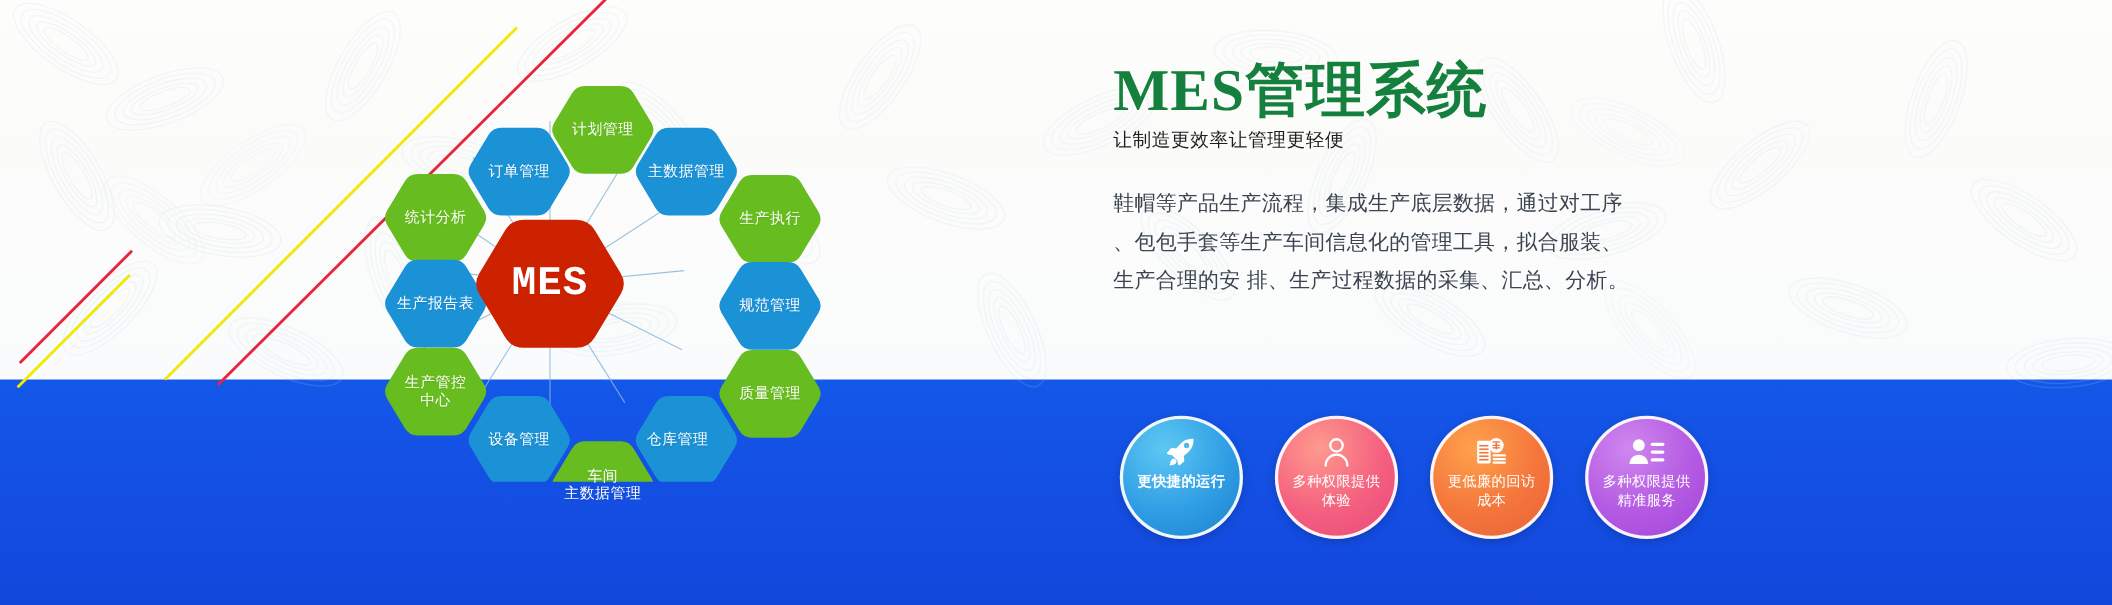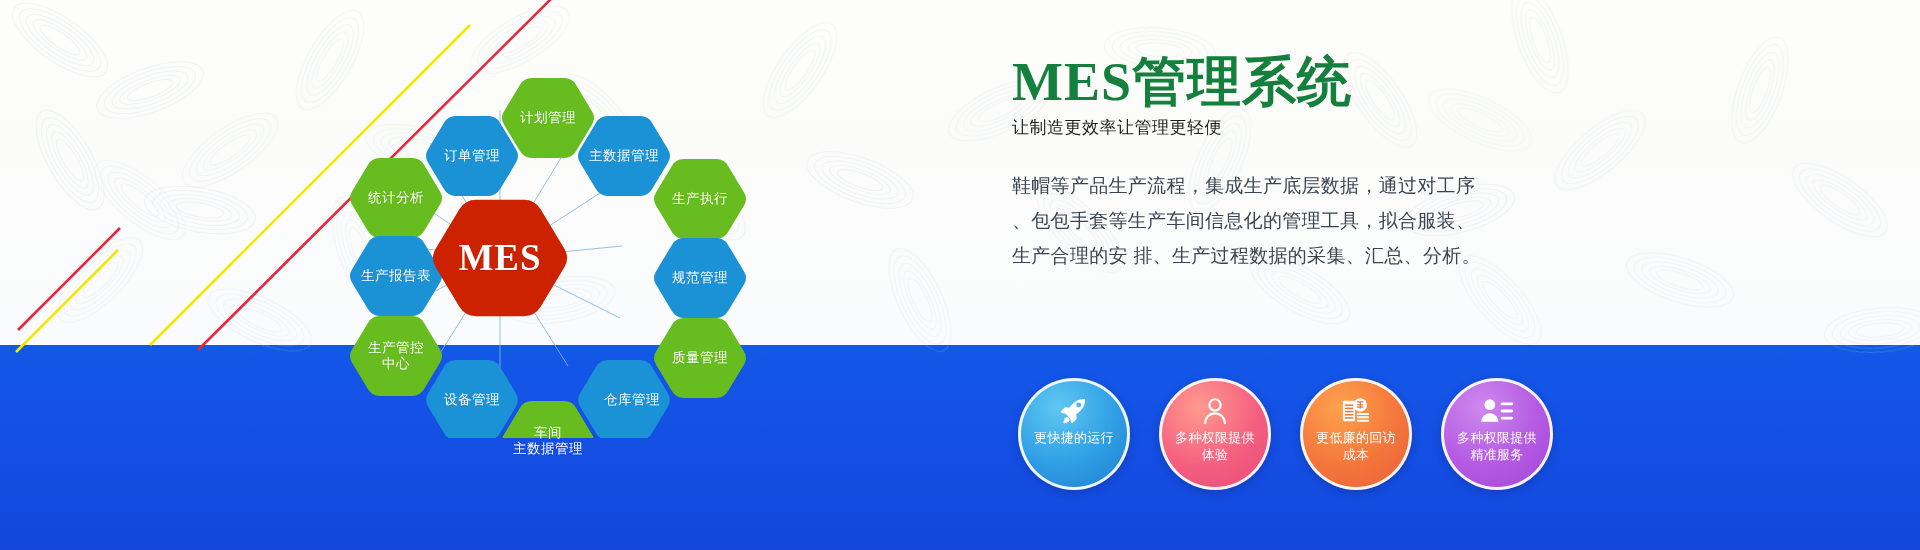--- a/index.html
+++ b/index.html
@@ -14,42 +14,42 @@
   .guilloche{position:absolute;left:0;top:0;width:1920px;height:360px;opacity:.55;}
   .diag{position:absolute;left:0;top:0;width:700px;height:360px;}
 
   
   #hexwrap{position:absolute;left:320px;top:18px;width:500px;height:420px;}
   #hexsvg{position:absolute;left:0;top:0;}
   .hexlabel{position:absolute;color:#ffffff;font-size:13.5px;line-height:16px;
     text-align:center;letter-spacing:.5px;transform:translate(-50%,-50%);
     white-space:pre-line;text-shadow:0 1px 1px rgba(0,0,0,.08);pointer-events:none;}
   .hexlabel.center{font-size:37px;font-weight:bold;letter-spacing:1px;
-    font-family:Liberation Serif, serif;}
+    font-family:Liberation Mono, monospace;}
 
   
   #copy{position:absolute;left:1012px;top:56px;width:620px;}
   .title{font-family:"Liberation Serif","DejaVu Serif",serif;font-weight:bold;
     font-size:54px;color:#15803d;letter-spacing:1px;line-height:52px;margin:0;}
   .subtitle{font-size:17px;color:#1d1d1d;letter-spacing:.5px;margin:6px 0 0 0;line-height:28px;}
   .para{margin:26px 0 0 0;font-size:19px;line-height:35px;color:#3b4450;
     letter-spacing:.3px;width:560px;text-align:justify;}
   .para div{white-space:nowrap;}
 
   
   #circles{position:absolute;left:1018px;top:378px;width:560px;height:130px;}
   .circ{position:absolute;width:112px;height:112px;border-radius:50%;
     box-sizing:border-box;border:3px solid rgba(255,255,255,.92);
     display:flex;flex-direction:column;align-items:center;justify-content:flex-start;
     box-shadow:0 2px 8px rgba(0,0,0,.18);}
   .circ .ico{margin-top:13px;height:34px;display:flex;align-items:center;justify-content:center;}
   .circ .ico svg{display:block;}
   .circ .ctext{margin-top:1px;color:#fff;font-size:13px;line-height:17px;
     text-align:center;white-space:pre-line;letter-spacing:.3px;}
-  .c0{left:0;   background:radial-gradient(circle at 35% 25%,#5ec8f3 0%,#2f9ee4 55%,#1f7fd0 100%);}
+  .c0{left:0;   background:radial-gradient(circle at 35% 25%,#5ec8f3 0%,#2f9ee4 55%,#1f7fd0 100%);font-weight:bold;}
   .c1{left:141px;background:radial-gradient(circle at 35% 25%,#ff9a8e 0%,#f4607f 55%,#e8487a 100%);}
   .c2{left:282px;background:radial-gradient(circle at 35% 25%,#ffa24d 0%,#f4763c 55%,#e8603a 100%);}
   .c3{left:423px;background:radial-gradient(circle at 35% 25%,#cf88ef 0%,#b45ae2 55%,#a246d8 100%);}
 </style>
 </head>
 <body>
 
 <div id="banner">
 
   <div class="bg-top"></div>
@@ -214,21 +214,21 @@
         <div class="hexlabel" style="left: 152px; top: 138px;">订单管理</div>
         <div class="hexlabel" style="left: 304px; top: 138px;">主数据管理</div>
         <div class="hexlabel" style="left: 76px; top: 180px;">统计分析</div>
         <div class="hexlabel" style="left: 380px; top: 181px;">生产执行</div>
         <div class="hexlabel" style="left: 76px; top: 258px;">生产报告表</div>
         <div class="hexlabel" style="left: 380px; top: 260px;">规范管理</div>
         <div class="hexlabel" style="left: 76px; top: 338px;">生产管控
 中心</div>
         <div class="hexlabel" style="left: 380px; top: 340px;">质量管理</div>
         <div class="hexlabel" style="left: 152px; top: 382px;">设备管理</div>
-        <div class="hexlabel" style="left: 312px; top: 382px;">仓库管理</div>
+        <div class="hexlabel" style="left: 296px; top: 382px;">仓库管理</div>
         <div class="hexlabel" style="left: 228px; top: 423px;">车间
 主数据管理</div>
         <div class="hexlabel center" style="left: 180px; top: 240px;">MES</div>
       </div>
   </div>
 
   <div id="copy">
     <h1 class="title">MES管理系统</h1>
     <p class="subtitle">让制造更效率让管理更轻便</p>
     <div class="para" id="para">

